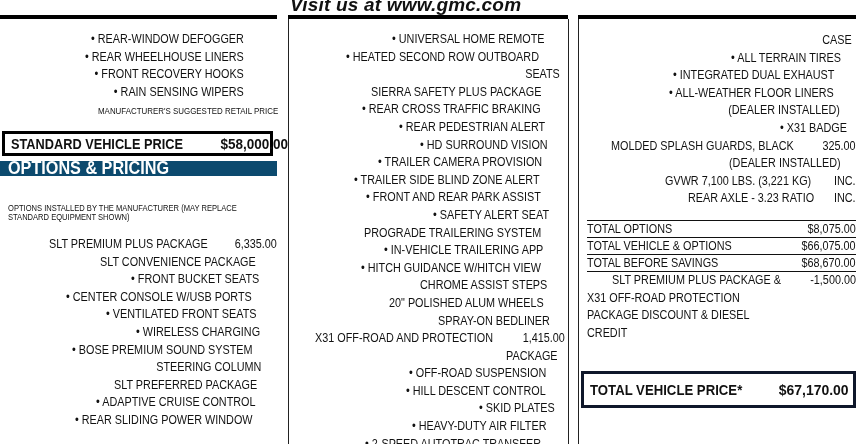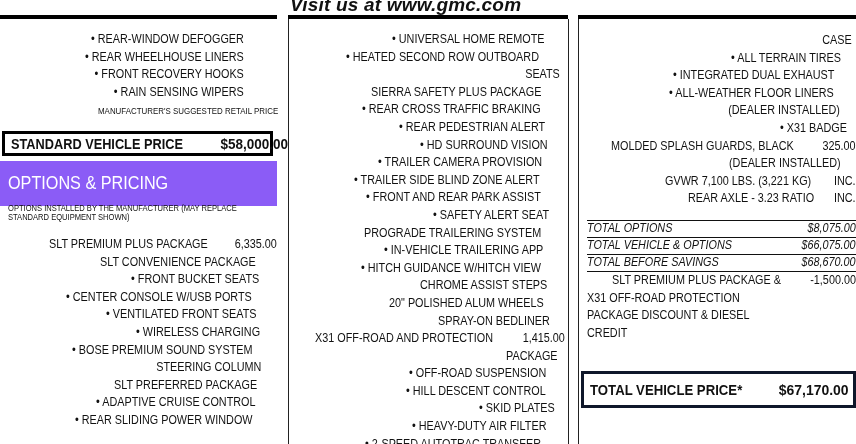--- a/index.html
+++ b/index.html
@@ -41,33 +41,33 @@
     }
     .std-box {
       position: absolute; left: 2px; top: 120px; width: 271px; height: 25px;
       border: 3px solid #000; box-sizing: border-box; display: flex;
       justify-content: space-between; align-items: center; padding: 0 6px 0 6px; margin-top: 11px;
     }
     .std-box span { font-weight: bold; font-size: 15px; white-space: nowrap; }
     .std-box .lbl { transform: scaleX(0.85); transform-origin: left center; }
     .std-box .val { transform: scaleX(0.9); transform-origin: right center; }
     .opt-header {
-      position: absolute; left: 0; top: 161px; width: 277px; height: 45px;
-      background: #8b5cf6; color: #fff; font-weight: normal; font-size: 18px;
+      position: absolute; left: 0; top: 161px; width: 277px; height: 15px;
+      background: #0c4a6e; color: #fff; font-weight: bold; font-size: 18px;
       display: flex; align-items: center; padding-left: 8px; box-sizing: border-box;
     }
     .opt-header span { transform: scaleX(0.9); transform-origin: left center; white-space: nowrap; }
     .opt-note {
       position: absolute; left: 8px; top: 204px; font-size: 8.6px; line-height: 9px;
       transform: scaleX(0.88); transform-origin: left center; white-space: nowrap;
     }
     .totals { position: absolute; left: 587px; top: 220px; width: 269px; }
     .tot-row {
       display: flex; justify-content: space-between; border-top: 1.5px solid #111;
-      height: 16px; align-items: flex-start; font-style: italic;
+      height: 16px; align-items: center;
     }
     .tot-row span { font-size: 12.3px; white-space: nowrap; transform: scaleX(0.88); }
     .tot-row .l { transform-origin: left center; }
     .tot-row .r { transform-origin: right center; }
     .total-box {
       position: absolute; left: 581px; top: 371px; width: 275px; height: 37px;
       border: 3px solid #0f172a; box-sizing: border-box; display: flex;
       justify-content: space-between; align-items: center; padding: 0 4px 0 6px;
     }
     .total-box span { font-weight: bold; font-size: 15.5px; white-space: nowrap; }

